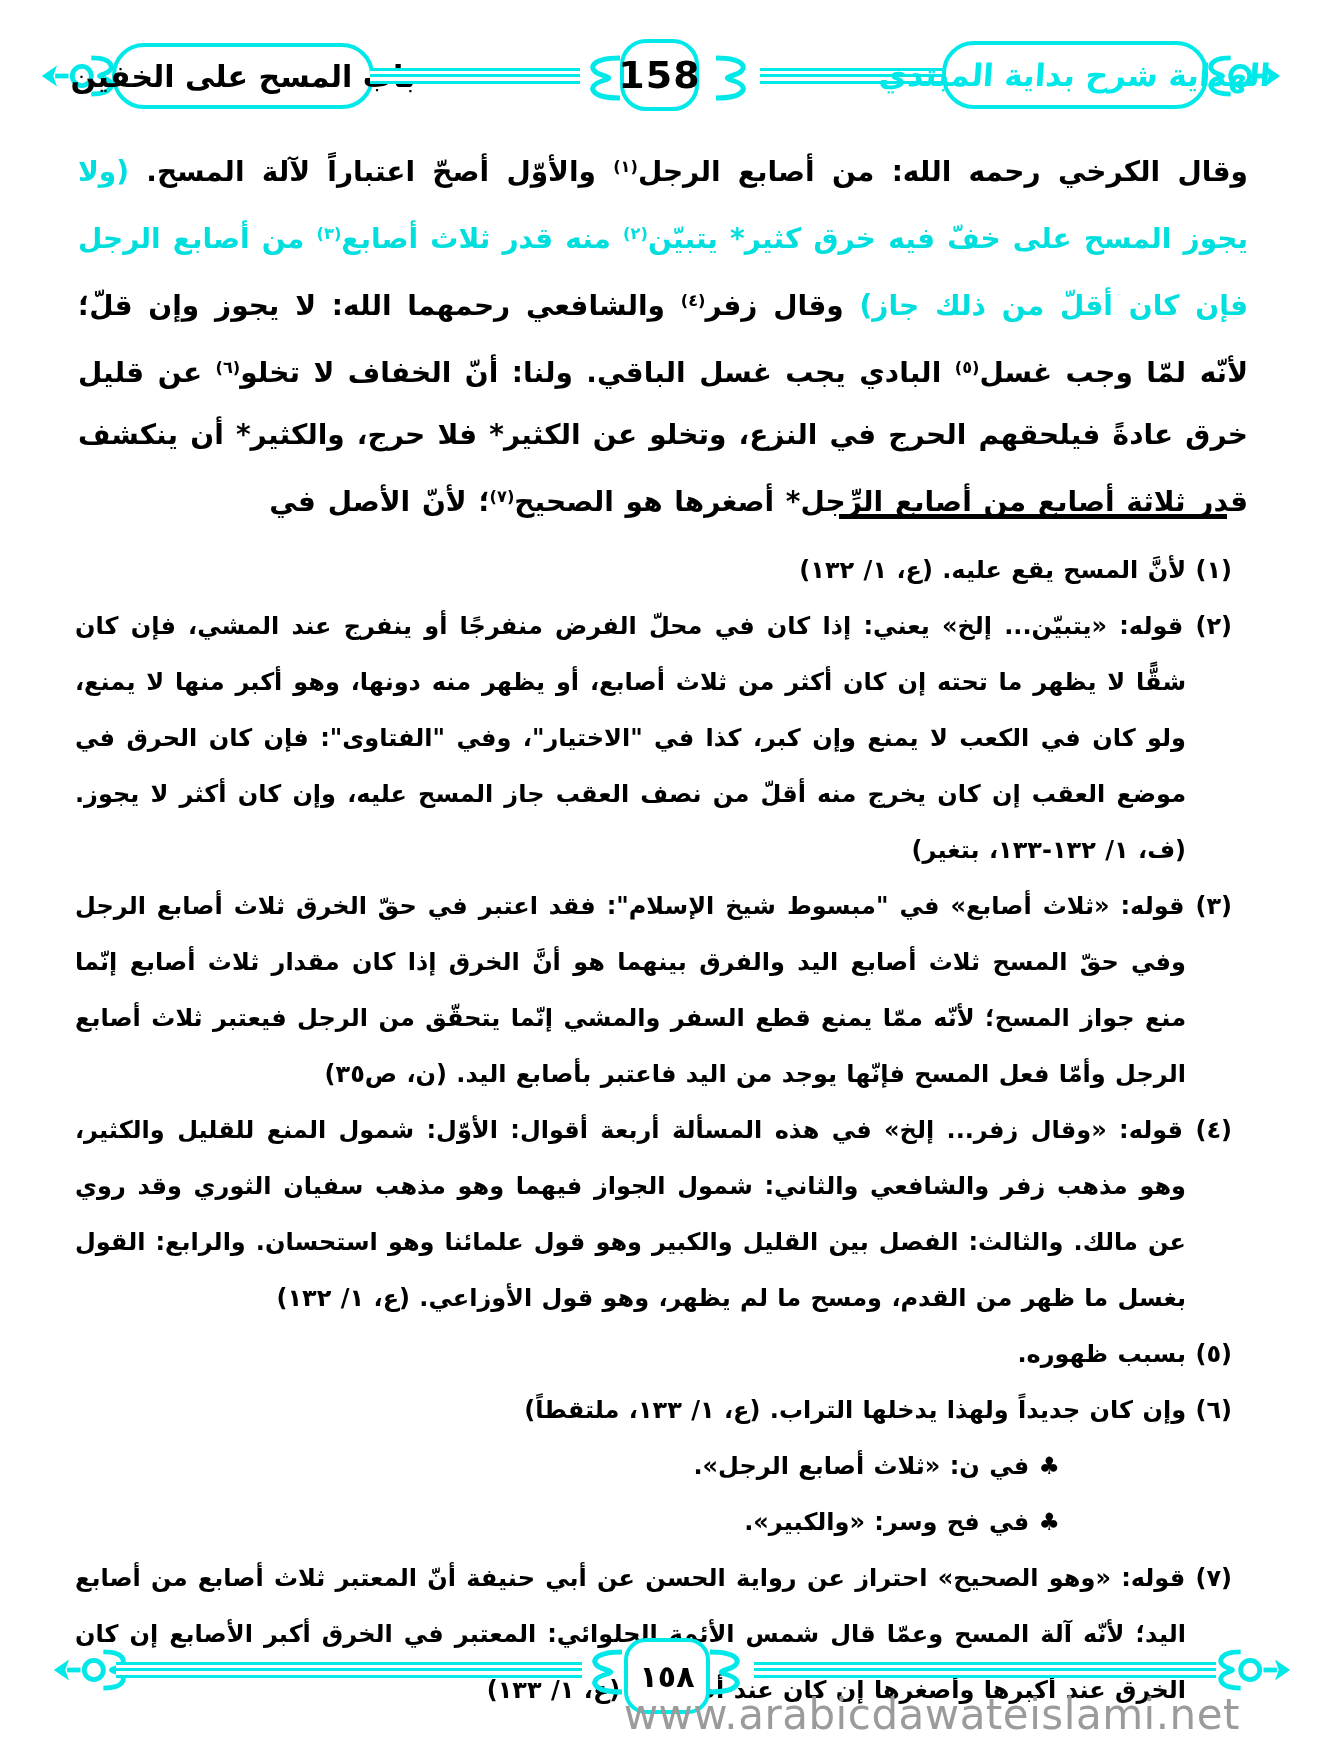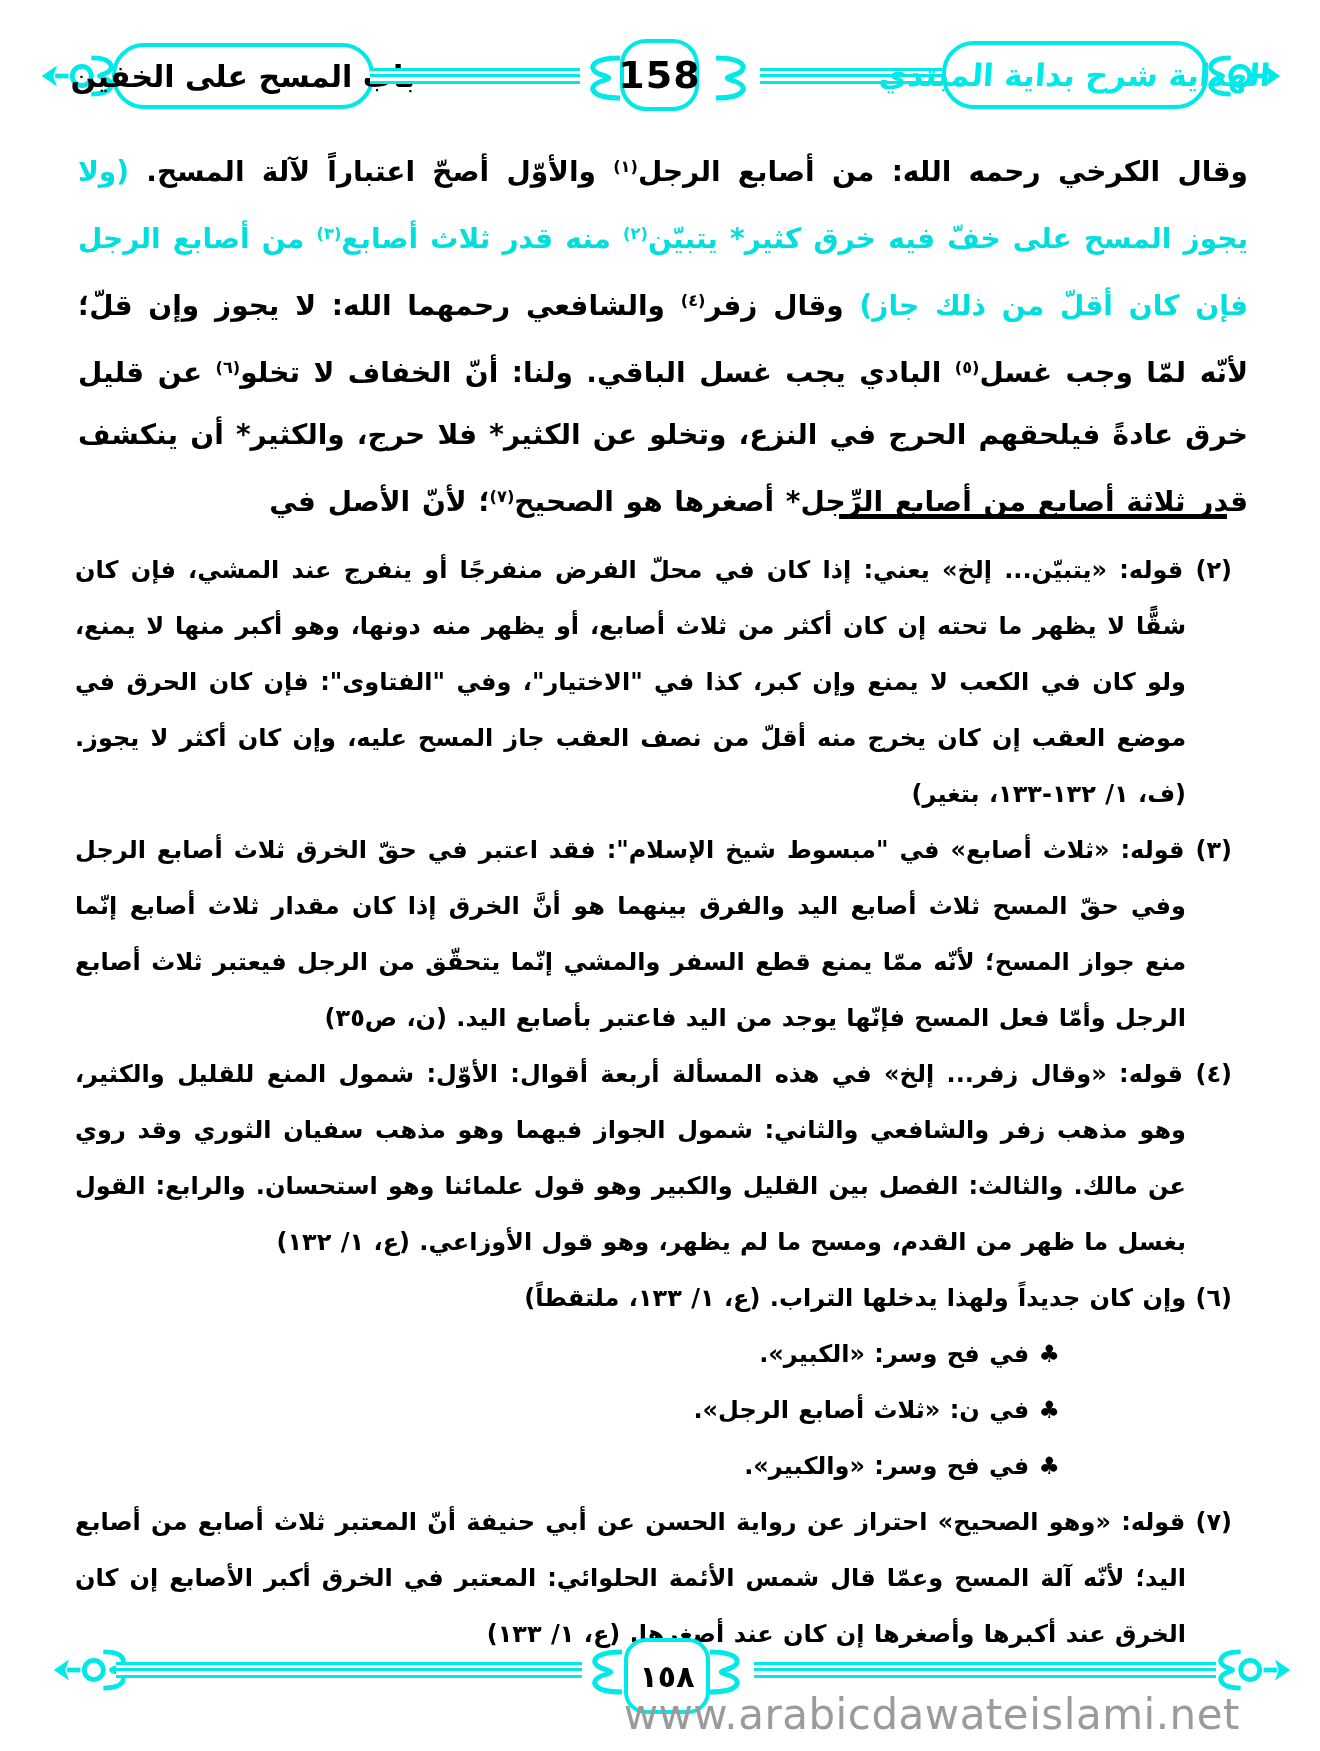--- a/index.html
+++ b/index.html
@@ -120,25 +120,26 @@
           <use href="#sym-finial"></use>
         </svg>
     </span>
   </div>
 
   <div class="body-text"><span class="run ink">وقال الكرخي رحمه الله: من أصابع الرجل</span><span class="run ink fnmark">(١)</span><span class="run ink"> والأوّل أصحّ اعتباراً لآلة المسح. </span><span class="run accent">(ولا يجوز المسح على خفّ فيه خرق كثير* يتبيّن</span><span class="run accent fnmark">(٢)</span><span class="run accent"> منه قدر ثلاث أصابع</span><span class="run accent fnmark">(٣)</span><span class="run accent"> من أصابع الرجل فإن كان أقلّ من ذلك جاز)</span><span class="run ink"> وقال زفر</span><span class="run ink fnmark">(٤)</span><span class="run ink"> والشافعي رحمهما الله: لا يجوز وإن قلّ؛ لأنّه لمّا وجب غسل</span><span class="run ink fnmark">(٥)</span><span class="run ink"> البادي يجب غسل الباقي. ولنا: أنّ الخفاف لا تخلو</span><span class="run ink fnmark">(٦)</span><span class="run ink"> عن قليل خرق عادةً فيلحقهم الحرج في النزع، وتخلو عن الكثير* فلا حرج، والكثير* أن ينكشف قدر ثلاثة أصابع من أصابع الرِّجل* أصغرها هو الصحيح</span><span class="run ink fnmark">(٧)</span><span class="run ink">؛ لأنّ الأصل في</span></div>
 
   <div class="fnsep"></div>
 
   <div class="footnotes">
+      <div class="fn num">(١) لأنَّ المسح يقع عليه. (ع، ١/ ١٣٢)</div>
       <div class="fn num">(٢) قوله: «يتبيّن... إلخ» يعني: إذا كان في محلّ الفرض منفرجًا أو ينفرج عند المشي، فإن كان شقًّا لا يظهر ما تحته إن كان أكثر من ثلاث أصابع، أو يظهر منه دونها، وهو أكبر منها لا يمنع، ولو كان في الكعب لا يمنع وإن كبر، كذا في "الاختيار"، وفي "الفتاوى": فإن كان الحرق في موضع العقب إن كان يخرج منه أقلّ من نصف العقب جاز المسح عليه، وإن كان أكثر لا يجوز. (ف، ١/ ١٣٢-١٣٣، بتغير)</div>
       <div class="fn num">(٣) قوله: «ثلاث أصابع» في "مبسوط شيخ الإسلام": فقد اعتبر في حقّ الخرق ثلاث أصابع الرجل وفي حقّ المسح ثلاث أصابع اليد والفرق بينهما هو أنَّ الخرق إذا كان مقدار ثلاث أصابع إنّما منع جواز المسح؛ لأنّه ممّا يمنع قطع السفر والمشي إنّما يتحقّق من الرجل فيعتبر ثلاث أصابع الرجل وأمّا فعل المسح فإنّها يوجد من اليد فاعتبر بأصابع اليد. (ن، ص٣٥)</div>
       <div class="fn num">(٤) قوله: «وقال زفر... إلخ» في هذه المسألة أربعة أقوال: الأوّل: شمول المنع للقليل والكثير، وهو مذهب زفر والشافعي والثاني: شمول الجواز فيهما وهو مذهب سفيان الثوري وقد روي عن مالك. والثالث: الفصل بين القليل والكبير وهو قول علمائنا وهو استحسان. والرابع: القول بغسل ما ظهر من القدم، ومسح ما لم يظهر، وهو قول الأوزاعي. (ع، ١/ ١٣٢)</div>
+      <div class="fn num">(٥) بسبب ظهوره.</div>
       <div class="fn num">(٦) وإن كان جديداً ولهذا يدخلها التراب. (ع، ١/ ١٣٣، ملتقطاً)</div>
-      <div class="fn sub">♣ في فح وسر: «الكبير».</div>
       <div class="fn sub">♣ في ن: «ثلاث أصابع الرجل».</div>
       <div class="fn sub">♣ في فح وسر: «والكبير».</div>
       <div class="fn num">(٧) قوله: «وهو الصحيح» احتراز عن رواية الحسن عن أبي حنيفة أنّ المعتبر ثلاث أصابع من أصابع اليد؛ لأنّه آلة المسح وعمّا قال شمس الأئمة الحلوائي: المعتبر في الخرق أكبر الأصابع إن كان الخرق عند أكبرها وأصغرها إن كان عند أصغرها. (ع، ١/ ١٣٣)</div>
     </div>
 
   <div>
     <span class="orn" style="left:50px;top:1646px;color:var(--orn)">
       <svg width="80" height="48">
           <use href="#sym-finial"></use>
         </svg>

